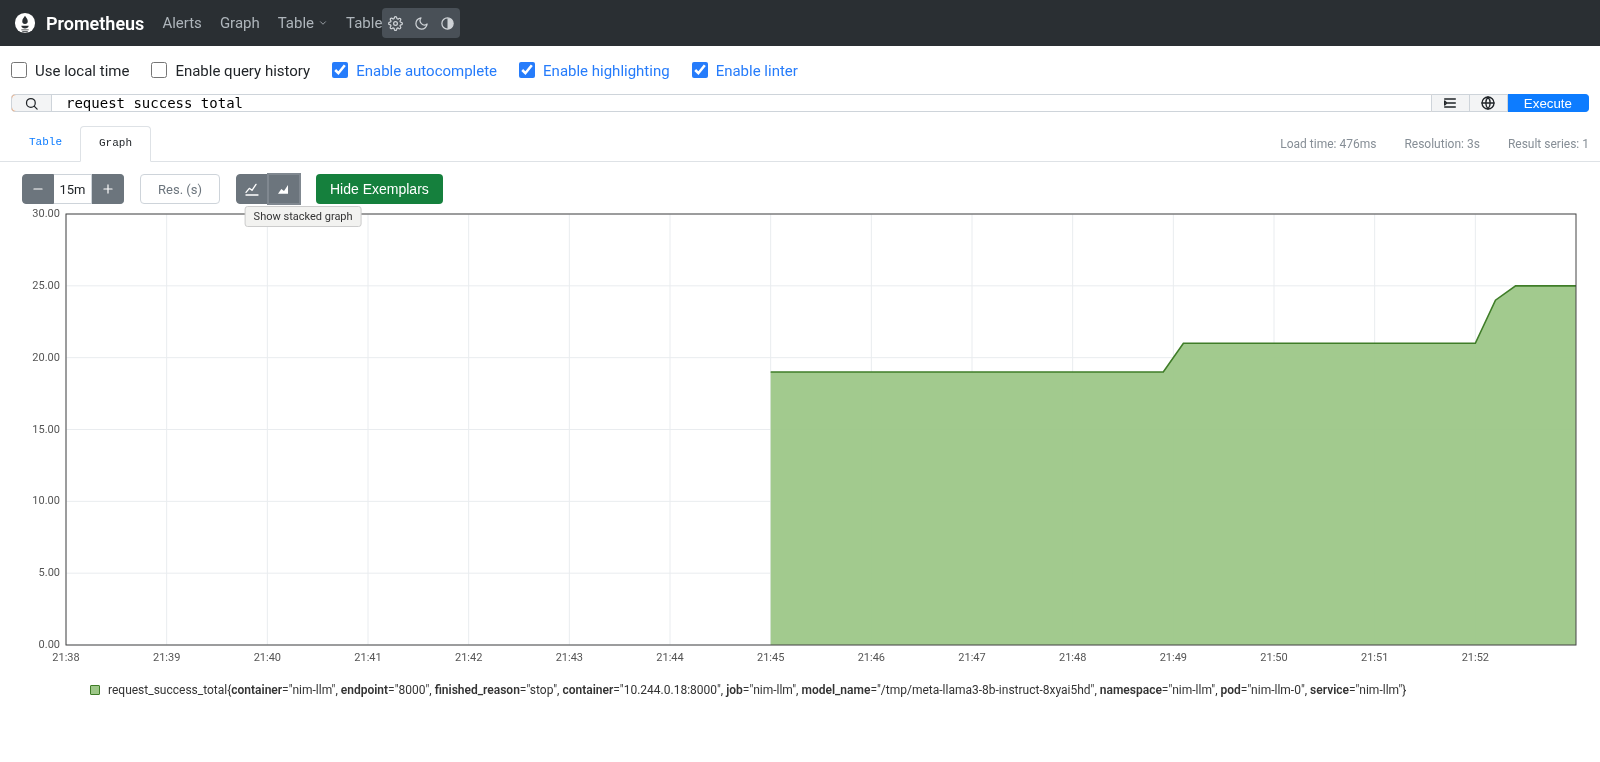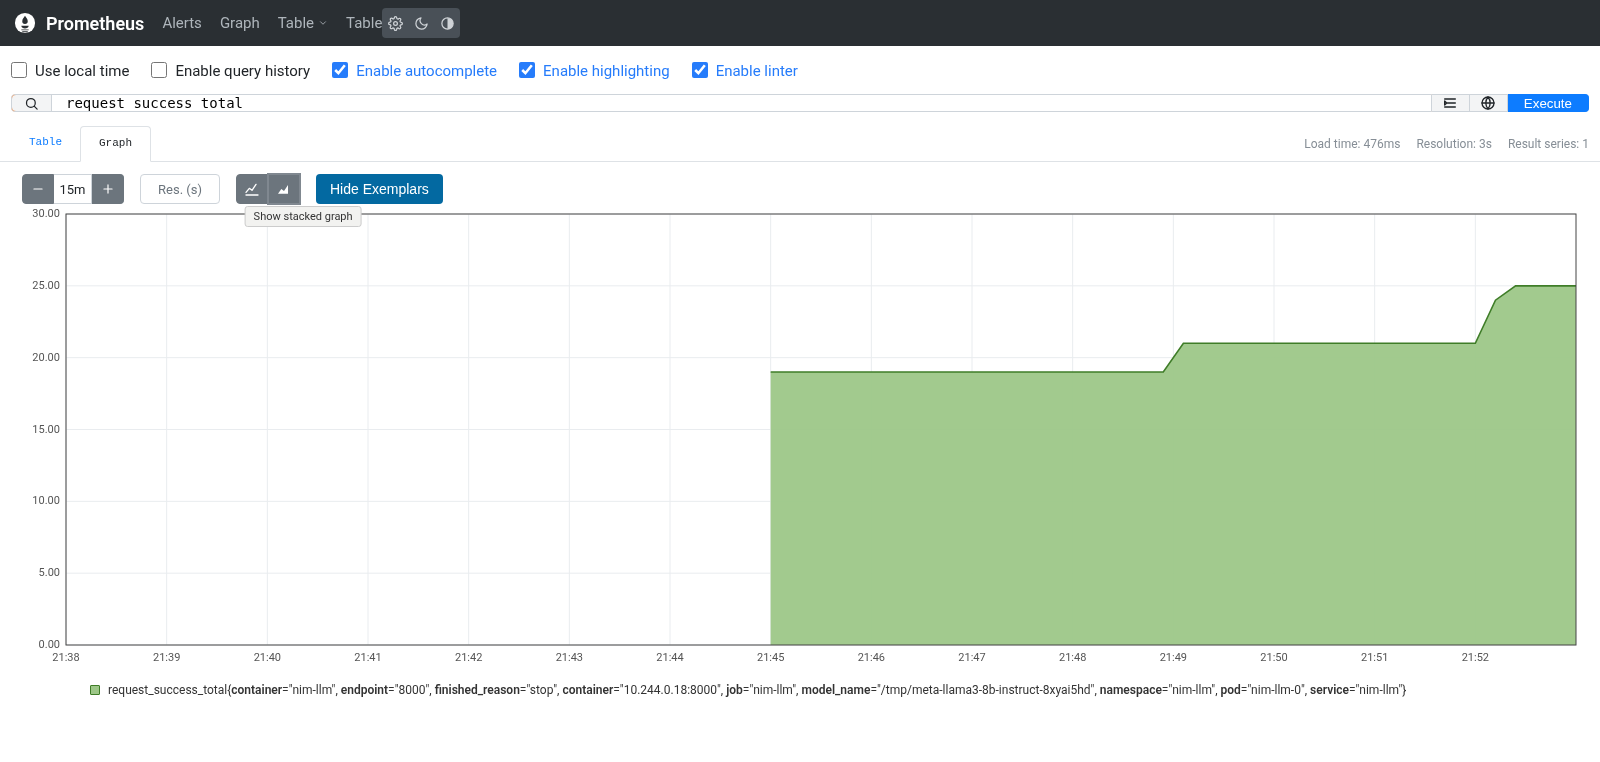--- a/index.html
+++ b/index.html
@@ -27,37 +27,37 @@
   .qsearch { width: 40px; display: flex; align-items: center; justify-content: center; border-right: 1px solid #ced4da; background: #f3f4f5; border-radius: 4px 0 0 4px; }
   .qinput { flex: 1; border: none; outline: none; padding: 0 14px; font-family: SFMono-Regular, Menlo, Consolas, monospace; font-size: 14px; }
   .qbtn { width: 38px; display: flex; align-items: center; justify-content: center; border: 1px solid #ced4da; border-left: none; background: #f3f4f5; cursor: pointer; }
   .exec { background: #0d7cff; color: #fff; border: 1px solid #0d7cff; padding: 0 16px; font-weight: 500; border-radius: 0 4px 4px 0; cursor: pointer; border-left: none; }
 
   
   .tab-row { display: flex; align-items: flex-end; justify-content: space-between; padding: 0 11px; border-bottom: 1px solid #dee2e6; margin-top: 6px; }
   .tabs { display: flex; font-size: 11px; font-family: Liberation Mono, monospace; }
   .tab { padding: 10px 18px 12px; cursor: pointer; color: #0d7cff; }
   .tab.active { border: 1px solid #dee2e6; border-bottom: 1px solid #fff; border-radius: 4px 4px 0 0; color: #212529; margin-bottom: -1px; background: #fff; }
-  .query-stats { display: flex; gap: 16px; color: #868e96; font-size: 12px; padding-bottom: 10px; }
+  .query-stats { display: flex; gap: 28px; color: #868e96; font-size: 12px; padding-bottom: 10px; }
 
   
   .ctrls { display: flex; align-items: center; gap: 16px; padding: 12px 18px 2px 22px; position: relative; }
   .grp { display: flex; }
   .btn { height: 30px; border: 1px solid #ced4da; background: #fff; color: #495057; display: inline-flex; align-items: center; justify-content: center; cursor: pointer; font-size: 14px; }
   .btn.icon { width: 32px; }
   .btn.gray { background: #6c757d; color: #fff; border-color: #6c757d; }
   .btn.gray + .btn.gray { border-left-color: rgba(255,255,255,.25); }
   .grp > .btn:first-child { border-radius: 4px 0 0 4px; }
   .grp > .btn:last-child { border-radius: 0 4px 4px 0; }
   .grp > .btn + .btn { border-left: none; }
   .btn.inputish { padding: 0 12px; color: #212529; width: 38px; justify-content: center; font-size: 13px; }
   .end-input { width: 198px; border: 1px solid #ced4da; border-left: none; border-right: none; height: 30px; padding: 0 28px 0 10px; color: #6c757d; display: flex; align-items: center; justify-content: center; position: relative; }
   .end-input .cal { position: absolute; right: 6px; top: 50%; transform: translateY(-50%); color: #6c757d; }
   .res-input { width: 80px; height: 30px; border: 1px solid #ced4da; border-radius: 4px; padding: 0 10px; color: #6c757d; display: flex; align-items: center; justify-content: center; font-size: 13px; }
-  .exemplars { height: 30px; background: #0369a1; color: #fff; border: none; border-radius: 4px; padding: 0 14px; font-size: 14px; cursor: pointer; }
+  .exemplars { height: 30px; background: #15803d; color: #fff; border: none; border-radius: 4px; padding: 0 14px; font-size: 14px; cursor: pointer; }
   .toggle-stack { position: relative; align-items: center; }
   .btn.selected { outline: 2px solid #808890; outline-offset: -1px; background: #6c757d; }
   .tooltip { position: absolute; top: 32px; left: 50%; transform: translateX(-20%); background: #f2f2f0; border: 1px solid #ccc; color: #333; font-size: 11px; padding: 3px 8px; border-radius: 3px; white-space: nowrap; z-index: 3; }
 
   
   .chart-wrap { padding: 2px 14px 0 22px; position: relative; }
   svg { display: block; }
   .y-label { font-size: 11px; fill: #555; }
   .x-label { font-size: 11px; fill: #555; }
   .grid line { stroke: #e9ecef; stroke-width: 1; }

